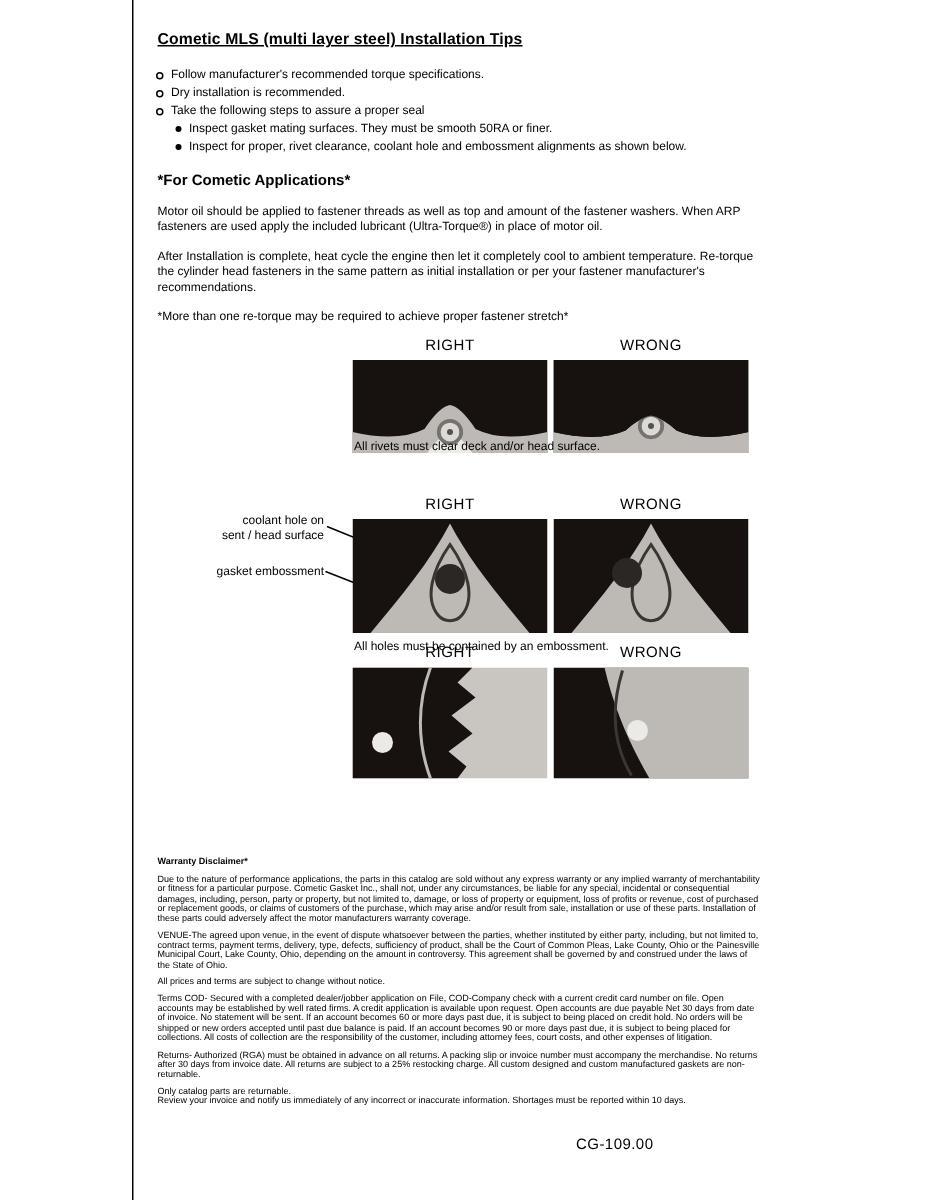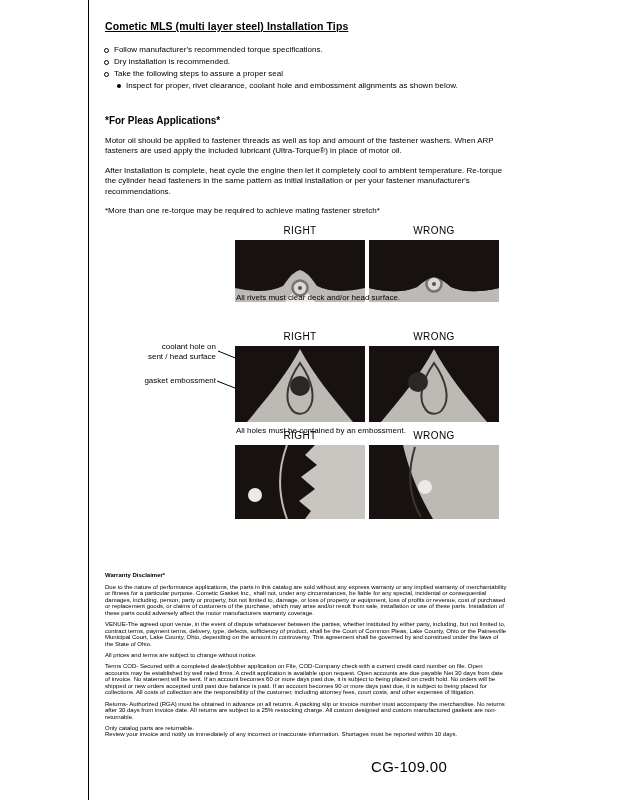--- a/index.html
+++ b/index.html
@@ -40,21 +40,21 @@
   .fig-lineg{fill:none;stroke:var(--figure-gray,#bdb9b5);stroke-width:2;}
   .rivet-ring{fill:#dcdad7;stroke:#76726e;stroke-width:2.5;}
   .rivet-dot{fill:#55514e;}
   .ann-line{stroke:var(--ink,#000);stroke-width:1;}
 
   .disc{position:absolute;left:105px;top:572px;width:402px;font-size:6px;line-height:6.6px;}
   .disc-h{font-weight:bold;margin:0 0 5px 0;}
   .disc p{margin:0 0 4.5px 0;}
   .disc p.tight{margin:0;}
 
-  .footer{position:absolute;left:371px;top:758px;font-size:15px;letter-spacing:.3px;}
+  .footer{position:absolute;left:384px;top:758px;font-size:10px;letter-spacing:.3px;}
 </style>
 </head>
 <body>
 
 <div class="page">
   <div class="vrule"></div>
 
   <div class="title">Cometic MLS (multi layer steel) Installation Tips</div>
 
   <div class="tips">
@@ -65,29 +65,33 @@
     <div class="tip">
       <span class="mk mk-o"></span>
       <span class="txt">Dry installation is recommended.</span>
     </div>
     <div class="tip">
       <span class="mk mk-o"></span>
       <span class="txt">Take the following steps to assure a proper seal</span>
     </div>
     <div class="tip sub">
       <span class="mk mk-f"></span>
+      <span class="txt">Inspect gasket mating surfaces.  They must be smooth 50RA or finer.</span>
+    </div>
+    <div class="tip sub">
+      <span class="mk mk-f"></span>
       <span class="txt">Inspect for proper, rivet clearance, coolant hole and embossment alignments as shown below.</span>
     </div>
   </div>
 
   <div class="diesel">
-    <div class="diesel-h">*For Pleas Applications*</div>
+    <div class="diesel-h">*For Cometic Applications*</div>
     <p>Motor oil should be applied to fastener threads as well as top and amount of the fastener washers. When ARP fasteners are used apply the included lubricant (Ultra-Torque®) in place of motor oil.</p>
     <p>After Installation is complete, heat cycle the engine then let it completely cool to ambient temperature. Re-torque the cylinder head fasteners in the same pattern as initial installation or per your fastener manufacturer's recommendations.</p>
-    <p class="note">*More than one re-torque may be required to achieve mating fastener stretch*</p>
+    <p class="note">*More than one re-torque may be required to achieve proper fastener stretch*</p>
   </div>
 
   <div class="figs">
 
     <div class="fig-h" style="left:135px;top:0;">RIGHT</div>
     <div class="fig-h" style="left:269px;top:0;">WRONG</div>
 
     <svg class="fig-img" style="left:135px;top:15px;" width="130" height="62" viewBox="0 0 130 62">
       <rect class="fig-dark" width="130" height="62"></rect>
       <path class="fig-gray" d="M0,62 L0,48 Q30,55 48,46 Q58,31 65,30 Q72,31 82,46 Q100,55 130,48 L130,62 Z"></path>

